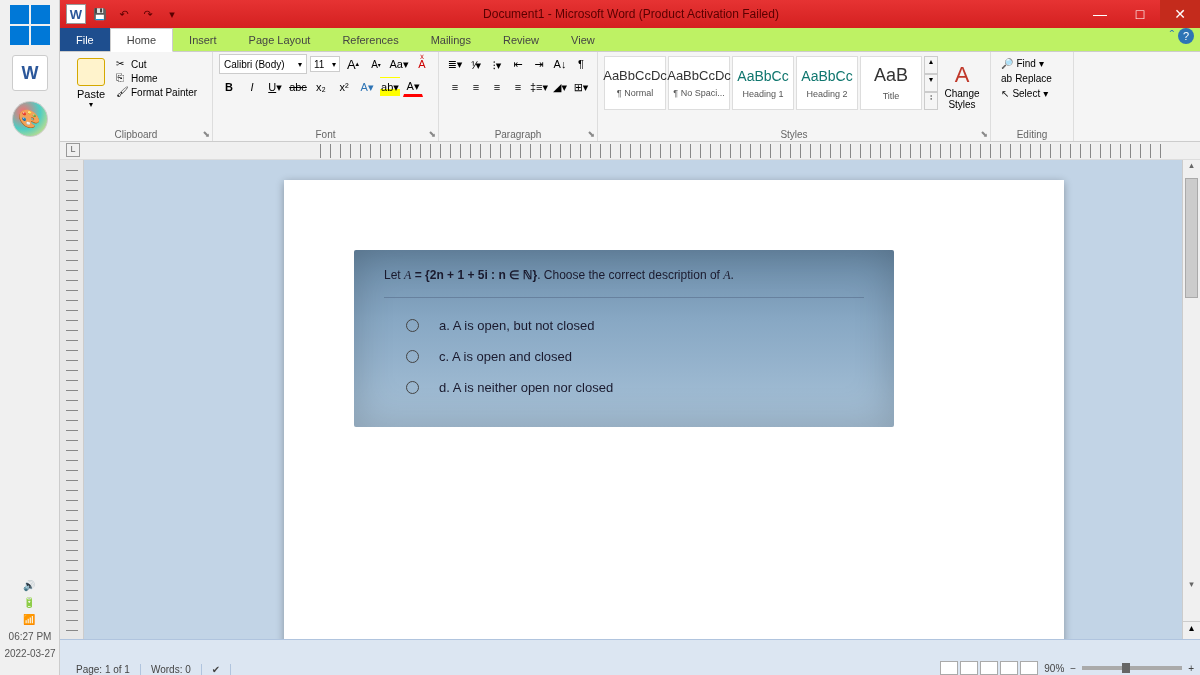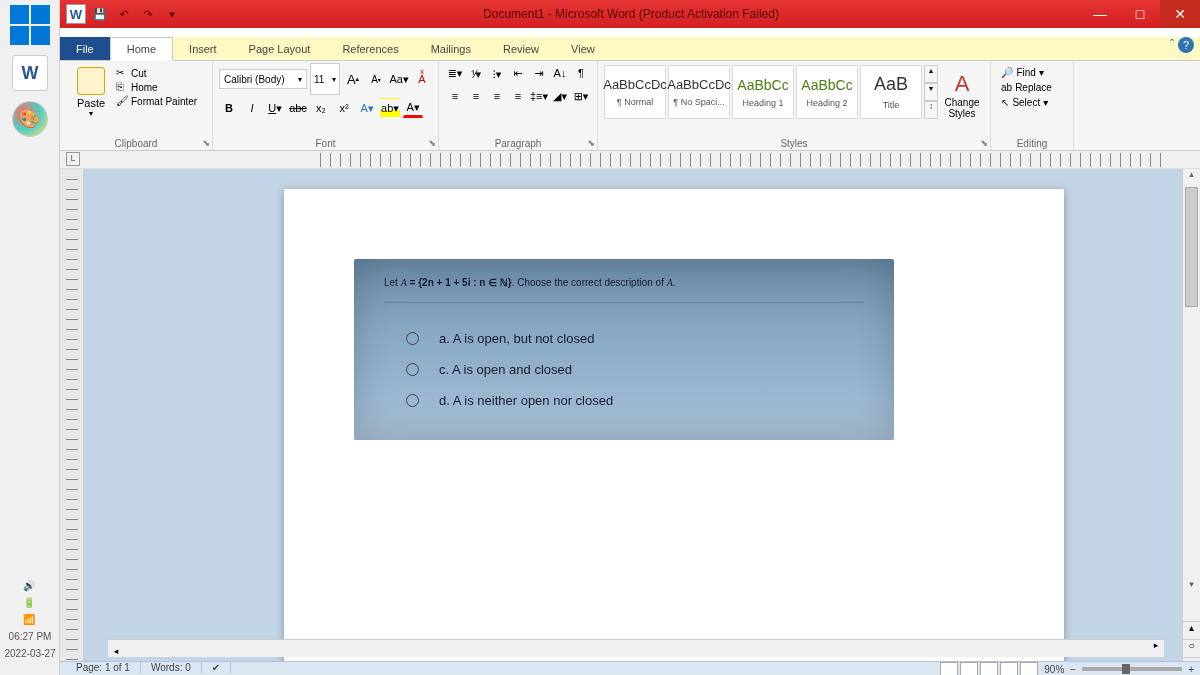--- a/index.html
+++ b/index.html
@@ -13,74 +13,74 @@
 .taskbar-left .bottom-icons div { margin: 6px 0; }
 .app { position: absolute; left: 60px; top: 0; right: 0; bottom: 0; display: flex; flex-direction: column; }
 .titlebar { height: 28px; background: linear-gradient(#e63333, #d42020); display: flex; align-items: center; color: #5a0000; font-size: 12px; }
 .titlebar .qat { display: flex; align-items: center; padding-left: 6px; gap: 4px; }
 .titlebar .qat-btn { width: 20px; height: 20px; display: flex; align-items: center; justify-content: center; color: #5a0000; font-size: 11px; }
 .titlebar .w-icon { width: 20px; height: 20px; background: #fff; color: #2b579a; font-weight: bold; display: flex; align-items: center; justify-content: center; border: 1px solid #999; font-size: 13px; }
 .titlebar .title { flex: 1; text-align: center; font-size: 12px; }
 .titlebar .win-btns { display: flex; }
 .titlebar .win-btn { width: 40px; height: 28px; display: flex; align-items: center; justify-content: center; color: #fff; font-size: 14px; }
 .titlebar .win-btn.close { background: #c42b1c; }
-.tabs { height: 24px; background: #fef9c3; display: flex; border-bottom: 1px solid #ccc; margin-top: 9px; }
+.tabs { height: 24px; background: #bef264; display: flex; border-bottom: 1px solid #ccc; }
 .tab { padding: 0 16px; font-size: 11px; display: flex; align-items: center; color: #444; cursor: pointer; }
 .tab.file { background: #1e4e8e; color: #fff; }
 .tab.active { border: 1px solid #ccc; border-bottom: 1px solid #fff; background: #fff; margin-bottom: -1px; }
 .ribbon { height: 90px; background: #f5f5f5; border-bottom: 1px solid #ccc; display: flex; }
 .ribbon-group { border-right: 1px solid #ddd; padding: 2px 6px; display: flex; flex-direction: column; position: relative; }
 .ribbon-group .group-label { position: absolute; bottom: 1px; left: 0; right: 0; text-align: center; font-size: 10px; color: #666; }
 .ribbon-group .launcher { position: absolute; bottom: 2px; right: 2px; font-size: 9px; color: #888; }
 .paste-section { width: 50px; text-align: center; }
 .paste-btn { display: flex; flex-direction: column; align-items: center; font-size: 11px; padding-top: 4px; }
 .paste-icon { width: 28px; height: 28px; background: #fff3cc; border: 1px solid #d4a800; border-radius: 3px; margin-bottom: 2px; }
 .clipboard-opts { display: flex; flex-direction: column; font-size: 10px; gap: 2px; padding: 4px 0 14px 0; width: 90px; }
 .clipboard-opts div { display: flex; align-items: center; gap: 3px; }
 .mini-icon { width: 12px; height: 12px; display: inline-block; }
 .font-row { display: flex; gap: 3px; align-items: center; margin-bottom: 3px; }
 .font-name { width: 88px; height: 20px; border: 1px solid #ccc; font-size: 10px; padding: 0 4px; display: flex; align-items: center; background: #fff; }
-.font-size { width: 30px; height: 32px; border: 1px solid #ccc; font-size: 10px; padding: 4px 3px; display: flex; align-items: center; background: #fff; }
+.font-size { width: 30px; height: 16px; border: 1px solid #ccc; font-size: 10px; padding: 4px 3px; display: flex; align-items: center; background: #fff; }
 .fbtn { width: 20px; height: 20px; display: flex; align-items: center; justify-content: center; font-size: 11px; border: 1px solid transparent; }
 .para-row { display: flex; gap: 1px; align-items: center; margin-bottom: 3px; }
 .styles-gallery { display: flex; gap: 2px; padding: 2px 0 14px 0; align-items: center; }
 .style-box { width: 62px; height: 54px; border: 1px solid #ddd; background: #fff; display: flex; flex-direction: column; align-items: center; justify-content: center; font-size: 9px; }
 .style-box .preview { font-size: 13px; color: #333; }
-.style-box.h1 .preview, .style-box.h2 .preview { color: #4d7c0f; font-size: 14px; }
+.style-box.h1 .preview, .style-box.h2 .preview { color: #0f766e; font-size: 14px; }
 .style-box.title .preview { font-size: 18px; }
 .style-box.subtitle .preview { color: #888; font-style: italic; font-size: 12px; }
 .style-box .label { font-size: 9px; color: #555; margin-top: 5px; }
 .style-scroll { width: 14px; display: flex; flex-direction: column; }
 .style-scroll div { height: 18px; border: 1px solid #ccc; font-size: 8px; text-align: center; }
 .change-styles { width: 44px; text-align: center; font-size: 10px; padding-top: 6px; }
 .change-styles .icon { font-size: 22px; color: #c0392b; }
 .editing-group { display: flex; flex-direction: column; font-size: 10px; gap: 4px; padding: 4px 6px 14px 4px; width: 70px; }
 .editing-group div { display: flex; align-items: center; gap: 3px; }
 .ruler-bar { height: 18px; background: #f0f0f0; border-bottom: 1px solid #ddd; position: relative; font-size: 8px; color: #666; }
 .ruler-corner { position: absolute; left: 6px; top: 1px; width: 14px; height: 14px; border: 1px solid #999; font-size: 9px; text-align: center; }
 .h-ruler { position: absolute; left: 260px; right: 30px; top: 2px; height: 14px; background: repeating-linear-gradient(90deg, #888 0, #888 1px, transparent 1px, transparent 10px); overflow:hidden; }
 .doc-area { flex: 1; background: #c2d4e6; position: relative; overflow: hidden; display: flex; }
 .v-ruler { width: 24px; background: #e8e8e8; border-right: 1px solid #ccc; position: relative; font-size: 8px; }
 .v-ruler-track { position: absolute; left: 6px; top: 10px; bottom: 10px; width: 12px; background: repeating-linear-gradient(180deg, #888 0, #888 1px, transparent 1px, transparent 10px); }
 .canvas { flex: 1; padding: 20px 0 0 200px; position: relative; }
 .page { width: 780px; height: 100%; background: #fff; box-shadow: 0 2px 8px rgba(0,0,0,0.3); padding: 70px; }
 .photo { width: 540px; background: linear-gradient(180deg, #6a8ba8 0%, #88a8c4 40%, #a8c2d8 100%); padding: 18px 30px 24px; border-radius: 2px; box-shadow: inset 0 0 40px rgba(0,0,0,0.2); }
-.question { color: #1a1a2e; font-size: 10px; font-family: Georgia, serif; border-bottom: 1px solid rgba(80,100,130,0.5); padding-bottom: 14px; margin-bottom: 20px; }
+.question { color: #1a1a2e; font-size: 12px; font-family: Georgia, serif; border-bottom: 1px solid rgba(80,100,130,0.5); padding-bottom: 14px; margin-bottom: 12px; }
 .question i { font-style: italic; font-family: 'Times New Roman', serif; }
 .opt { color: #1a1a2e; font-size: 13px; font-family: Georgia, serif; padding: 8px 0 8px 22px; display: flex; align-items: center; gap: 20px; }
 .radio { width: 13px; height: 13px; border: 1.5px solid #444; border-radius: 50%; flex-shrink: 0; }
 .v-scroll { width: 18px; background: #f0f0f0; border-left: 1px solid #ccc; position: relative; }
 .v-scroll .thumb { position: absolute; top: 18px; left: 2px; right: 2px; height: 120px; background: #ccc; border: 1px solid #aaa; }
 .v-scroll .arrow { position: absolute; left: 0; right: 0; height: 16px; text-align: center; font-size: 9px; color: #666; }
 .v-scroll .btm { bottom: 80px; }
 .v-scroll .extras { position: absolute; bottom: 0; left: 0; right: 0; }
 .v-scroll .extras div { height: 18px; border-top: 1px solid #ccc; text-align: center; font-size: 10px; }
 .h-scroll { height: 18px; background: #f0f0f0; border-top: 1px solid #ccc; position: absolute; bottom: 18px; left: 24px; right: 18px; }
 .h-scroll .harrow { width: 16px; height: 16px; display: inline-block; text-align:center; font-size:9px;}
-.statusbar { height: 14px; background: #dce6f2; border-top: 1px solid #b0c4de; display: flex; align-items: flex-start; font-size: 10px; color: #444; padding: 0 6px; position: absolute; bottom: 0; left: 0; right: 0; }
+.statusbar { height: 36px; background: #dce6f2; border-top: 1px solid #b0c4de; display: flex; align-items: flex-end; font-size: 10px; color: #444; padding: 0 6px; position: absolute; bottom: 0; left: 0; right: 0; }
 .statusbar .sb-item { padding: 0 10px; border-right: 1px solid #b0c4de; }
 .statusbar .sb-right { margin-left: auto; display: flex; align-items: center; gap: 6px; }
 .view-btns { display: flex; gap: 2px; }
 .view-btn { width: 18px; height: 14px; border: 1px solid #aaa; background: #fff; }
 .zoom-slider { width: 100px; height: 4px; background: #aaa; position: relative; }
 .zoom-slider .handle { position: absolute; left: 40%; top: -3px; width: 8px; height: 10px; background: #666; }
 .help-icons { margin-left: auto; padding-right: 6px; display: flex; gap: 4px; color: #2e74b5; font-size: 13px; }
 </style>
 </head>
 <body>

